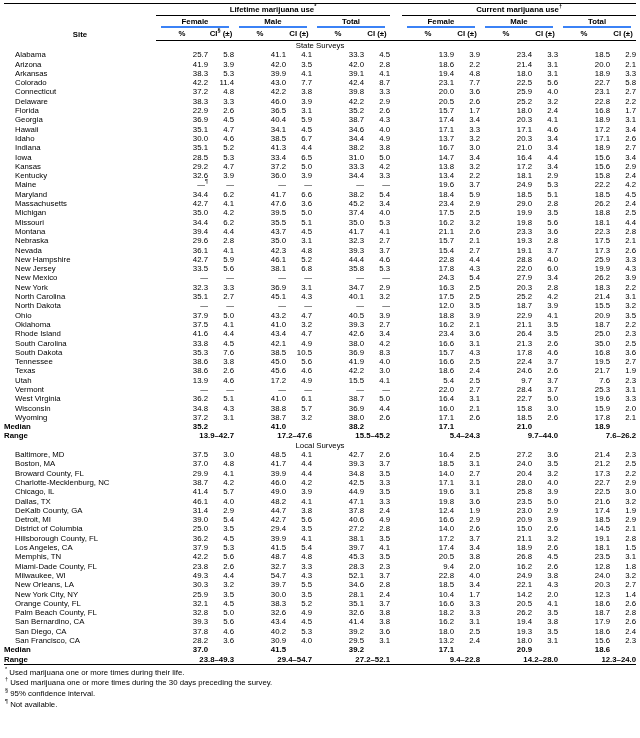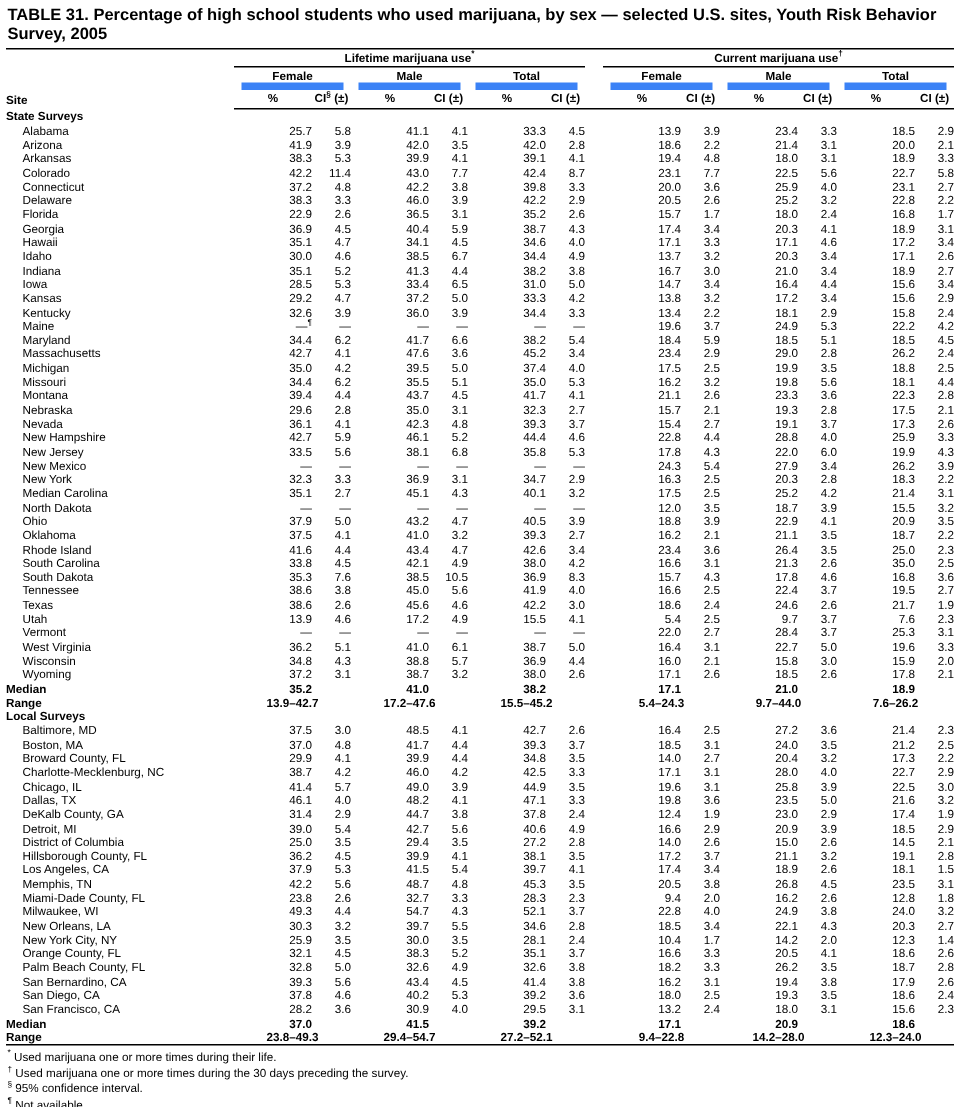--- a/index.html
+++ b/index.html
@@ -3,42 +3,41 @@
 <meta charset="utf-8">
 <style>
   html,body{margin:0;padding:0;background:#fff;color:#000;}
   body{width:640px;height:738px;font-family:"Liberation Sans",sans-serif;overflow:hidden;}
   .page{padding:3px 4px 0 4px;}
   .title{font-size:11px;font-weight:bold;line-height:1.2;margin:1px 0 2px 1px;width:632px;}
   .rule{width:632px;border-top:1.5px solid #000;height:0;margin:0;}
   table{border-collapse:collapse;table-layout:fixed;width:632px;margin-top:1px;}
   th,td{padding:0;font-size:7.8px;white-space:nowrap;}
   thead th{font-weight:bold;vertical-align:bottom;}
-  th.siteh{text-align:left;vertical-align:bottom;padding-bottom:2px;}
+  th.siteh{text-align:center;vertical-align:bottom;padding-bottom:2px;}
   th.grp span{display:block;text-align:center;border-bottom:1px solid #000;padding-bottom:1px;}
-  th.sub span{display:block;text-align:center;border-bottom:5px solid #3b82f6;margin:0 5px;padding-top:1px;}
+  th.sub span{display:block;text-align:center;border-bottom:2px solid #3b82f6;margin:0 5px;padding-top:1px;}
   tr.colhead th{border-bottom:1px solid #000;padding:1px 0 2px 0;}
   tr.colhead th.pct, tr.colhead th.ci{text-align:center;font-weight:bold;}
   tbody td{line-height:9.3px;height:9.3px;}
   td.site{text-align:left;padding-left:11px;}
-  td.sec{text-align:left;font-weight:bold;}
+  td.sec{text-align:center;font-weight:normal;}
   td.pct{text-align:right;}
   td.ci{text-align:right;}
-  td.range{text-align:center;font-weight:bold;}
+  td.range{text-align:right;font-weight:bold;}
   tr.summary td{font-weight:bold;}
   tr.summary td.site{padding-left:0;margin-top:44px;}
   tbody tr:last-child td{border-bottom:1.5px solid #000;}
   sup{font-size:5.5px;line-height:0;}
   .footnotes{margin-top:3px;font-size:7.8px;line-height:10.6px;margin-left:1px;}
 </style>
 </head>
 <body>
 
 <div class="page">
-  <div class="title">TABLE 31. Percentage of high school students who used marijuana, by sex — selected U.S. sites, Youth Risk Behavior Survey, 2005</div>
   <div class="rule"></div>
 
   <table>
     <colgroup>
       <col style="width:152px">
       <col style="width:52px">
         <col style="width:26px">
       <col style="width:52px">
         <col style="width:26px">
       <col style="width:52px">
@@ -513,21 +512,21 @@
           <td class="ci">2.9</td>
           <td class="gapc"></td>
           <td class="pct">16.3</td>
           <td class="ci">2.5</td>
           <td class="pct">20.3</td>
           <td class="ci">2.8</td>
           <td class="pct">18.3</td>
           <td class="ci">2.2</td>
         </tr>
         <tr>
-          <td class="site">Median Carolina</td>
+          <td class="site">North Carolina</td>
           <td class="pct">35.1</td>
           <td class="ci">2.7</td>
           <td class="pct">45.1</td>
           <td class="ci">4.3</td>
           <td class="pct">40.1</td>
           <td class="ci">3.2</td>
           <td class="gapc"></td>
           <td class="pct">17.5</td>
           <td class="ci">2.5</td>
           <td class="pct">25.2</td>

